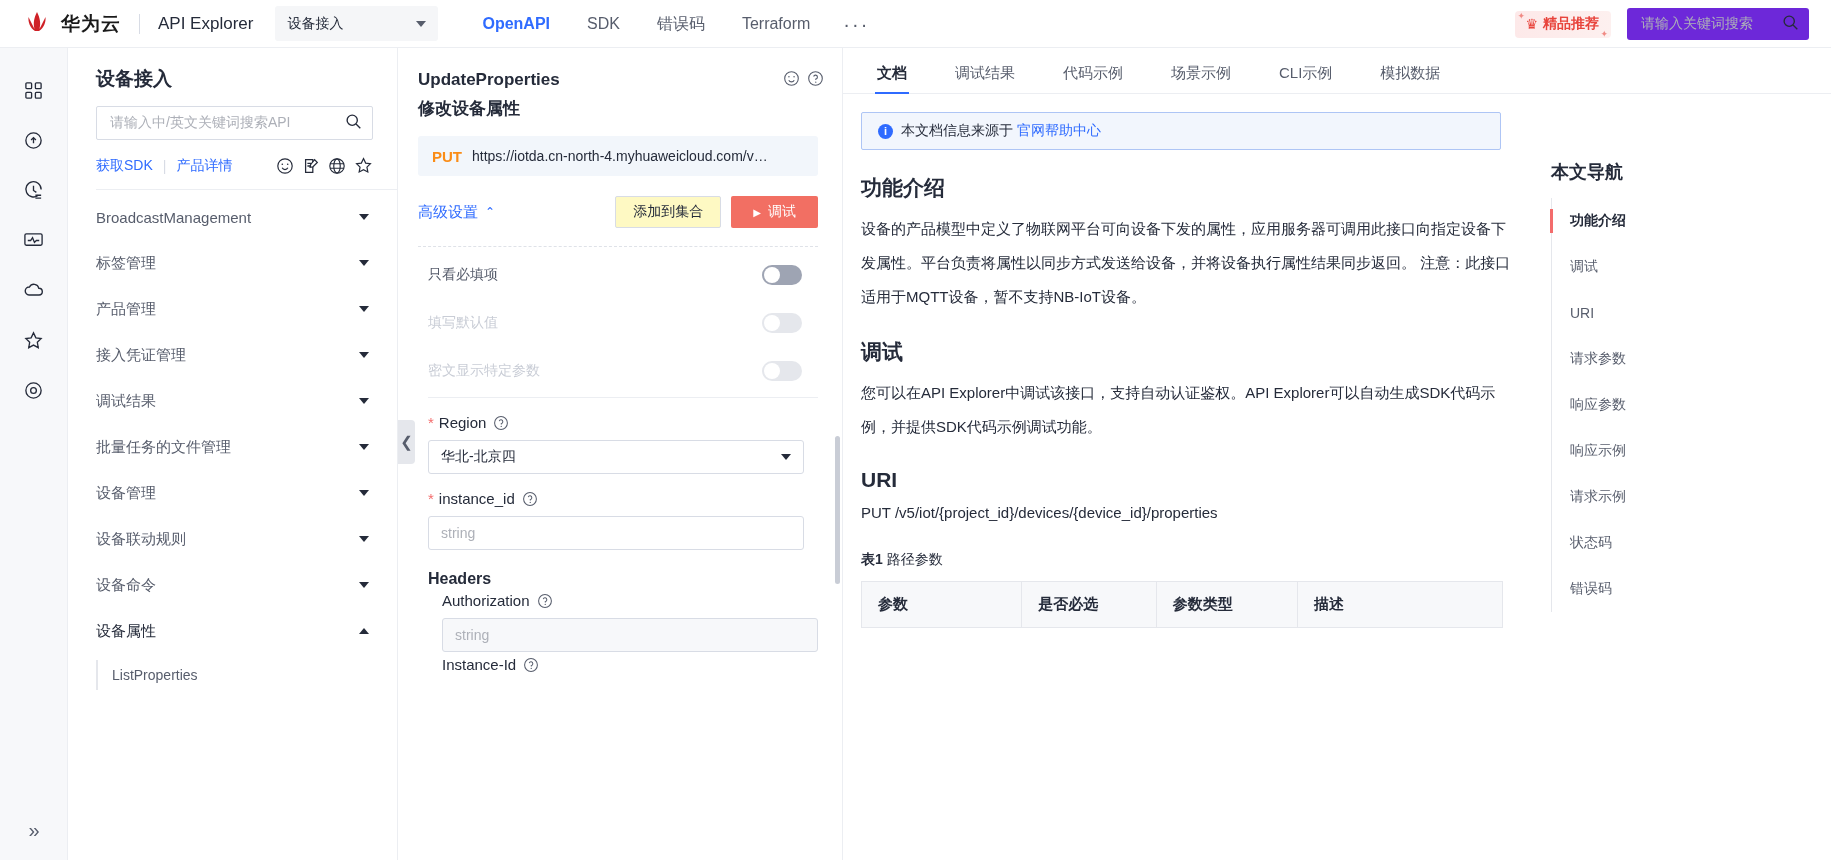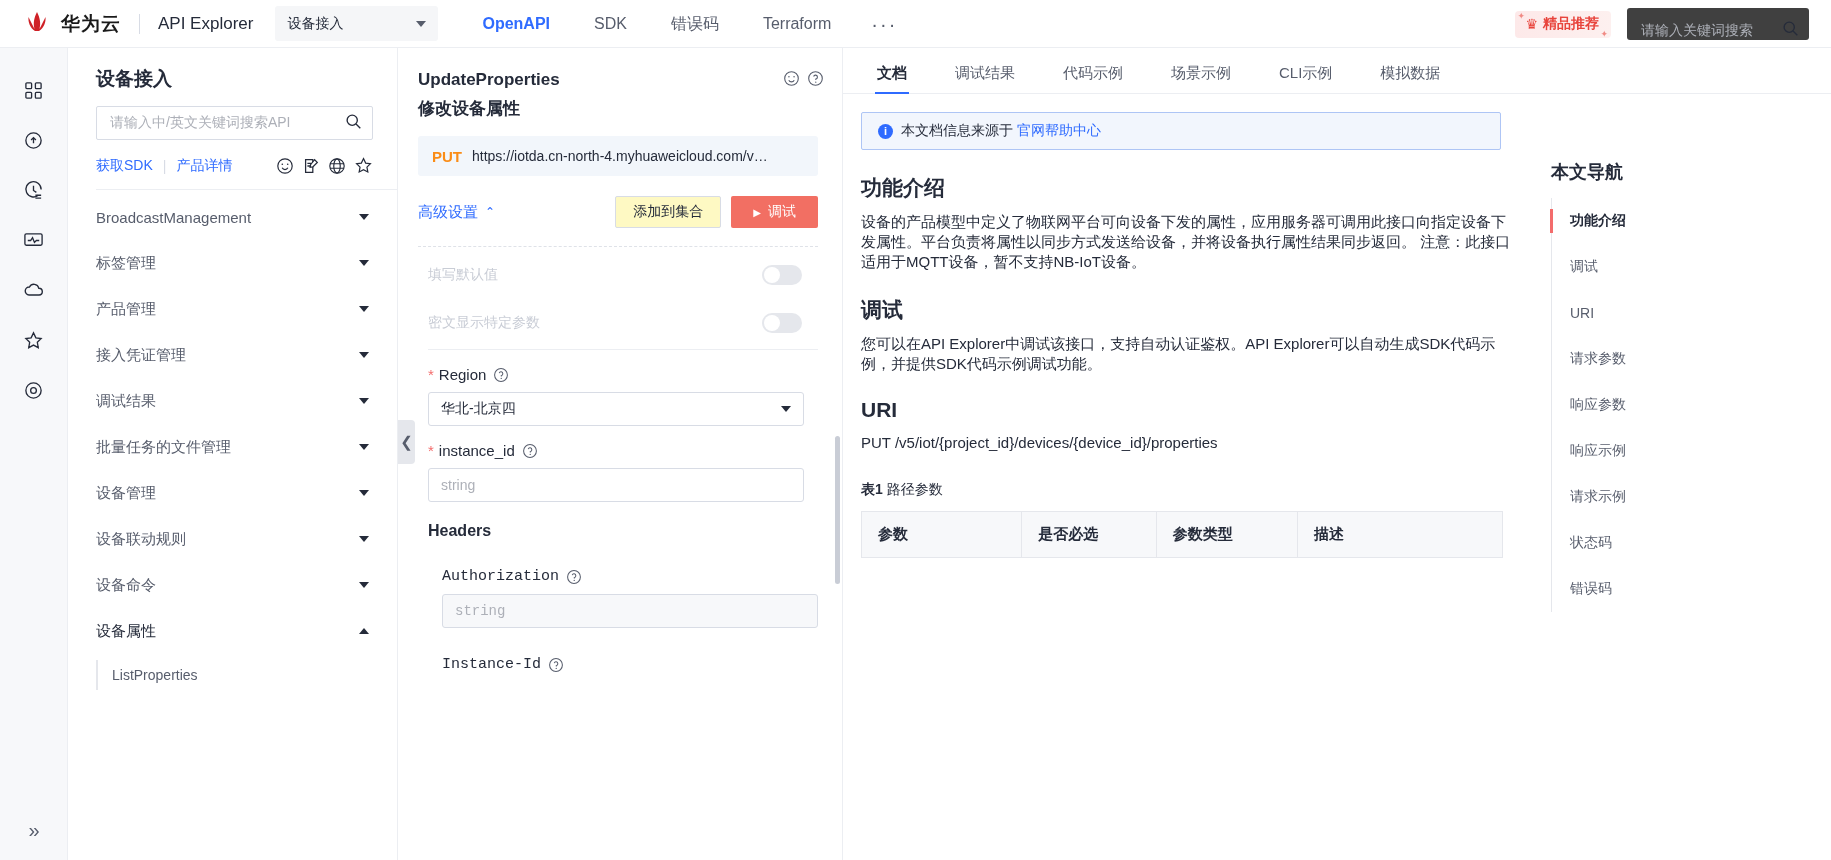--- a/index.html
+++ b/index.html
@@ -33,21 +33,21 @@
     margin-left: 22px; width: 163px; height: 35px; background: #f5f6f8;
     border-radius: 3px; display: flex; align-items: center;
     padding: 0 12px; font-size: 14px; color: #252b3a; cursor: pointer;
     position: relative;
   }
   .svc-select .caret {
     position: absolute; right: 12px; width: 0; height: 0;
     border-left: 5px solid transparent; border-right: 5px solid transparent;
     border-top: 6px solid #575d6c;
   }
-  .navtabs { display: flex; align-items: center; margin-left: 26px; gap: 8px; }
+  .navtabs { display: flex; align-items: center; margin-left: 26px; gap: 1px; }
   .navtab {
     font-size: 16px; color: #575d6c; padding: 0 18px; cursor: pointer;
     line-height: 48px;
   }
   .navtab.active { color: #2f6bff; font-weight: bold; }
   .navtab.dots { font-size: 20px; color: #575d6c; letter-spacing: 2px; padding: 0 14px;}
   .top-right {
     position: absolute; right: 22px; top: 0; height: 48px;
     display: flex; align-items: center; gap: 16px;
   }
@@ -55,22 +55,22 @@
     background: linear-gradient(90deg, #fde9e9, #fdf0ef);
     border-radius: 4px; height: 27px; display: flex; align-items: center;
     padding: 0 12px 0 10px; color: #e8443c; font-size: 14px; font-weight: bold;
     position: relative; cursor: pointer;
   }
   .promo .crown { margin-right: 5px; font-size: 14px; }
   .promo .sp { position: absolute; font-size: 9px; color: #f08a84; }
   .promo .sp1 { left: 2px; top: 0px; }
   .promo .sp2 { right: 3px; bottom: -1px; }
   .searchbox {
-    width: 182px; height: 32px; background: #404040; border-radius: 3px;
-    display: flex; align-items: flex-end; padding: 0 10px 0 14px;
+    width: 182px; height: 32px; background: #6d28d9; border-radius: 3px;
+    display: flex; align-items: center; padding: 0 10px 0 14px;
     justify-content: space-between; cursor: text;
   }
   .searchbox .ph { color: #adb0b8; font-size: 14px; }
 
   
   .body-wrap { display: flex; height: 812px; }
 
   
   .rail {
     width: 68px; background: #f7f8fa; border-right: 1px solid #eceef2;
@@ -198,21 +198,21 @@
   .select-input .caret {
     position: absolute; right: 12px; width: 0; height: 0;
     border-left: 5px solid transparent; border-right: 5px solid transparent;
     border-top: 6px solid #252b3a;
   }
   .text-input .ph { color: #adb0b8; }
   .text-input.gray { background: #f7f8fa; }
   .sect-head {
     font-size: 16px; font-weight: bold; color: #252b3a; padding-left: 10px; margin-top: 20px;
   }
-  .subfield { padding-left: 24px; margin-top: 28px; font-family: Liberation Mono, monospace; }
+  .subfield { padding-left: 24px; margin-top: 4px; }
   .subfield .field-label { font-size: 15px; }
   .mid-scroll {
     position: absolute; right: 2px; top: 388px; width: 5px; height: 148px;
     background: #c9cdd6; border-radius: 3px;
   }
   .collapse-handle {
     position: absolute; left: 0; top: 372px; width: 17px; height: 44px;
     background: #e5e7ec; border-radius: 0 4px 4px 0;
     display: flex; align-items: center; justify-content: center;
     color: #575d6c; font-size: 15px; cursor: pointer; z-index: 5;
@@ -240,21 +240,21 @@
     padding: 0 16px; font-size: 14px; color: #252b3a;
   }
   .notice .ibadge {
     width: 15px; height: 15px; border-radius: 50%; background: #2f6bff; color: #fff;
     font-size: 11px; font-weight: bold; display: flex; align-items: center;
     justify-content: center; margin-right: 8px; flex: none;
   }
   .notice a { color: #2f6bff; text-decoration: none; margin-left: 4px; cursor: pointer;}
   .doc-col { margin-right: 318px; }
   .doc-h2 { font-size: 21px; font-weight: bold; color: #252b3a; margin-top: 24px; }
-  .doc-p { font-size: 15px; color: #252b3a; line-height: 20px; margin-top: 10px; }
+  .doc-p { font-size: 15px; color: #252b3a; line-height: 34px; margin-top: 10px; }
   .doc-mono { font-size: 15px; color: #252b3a; margin-top: 12px; }
   .tbl-cap { font-size: 14px; color: #252b3a; margin-top: 30px; }
   .tbl-cap b { font-weight: bold; }
   .tbl {
     margin-top: 12px; border: 1px solid #e5e7ec; border-collapse: collapse;
     width: 642px; table-layout: fixed;
   }
   .tbl th {
     background: #f7f8fa; text-align: left; font-size: 15px; font-weight: bold;
     color: #252b3a; padding: 13px 16px; border-right: 1px solid #e5e7ec;
@@ -505,20 +505,24 @@
         <div class="adv-btns">
           <button class="btn-outline">添加到集合</button>
           <button class="btn-primary">
             <span class="play">▶</span>
             <span>调试</span>
           </button>
         </div>
       </div>
       <div class="dashed"></div>
 
+      <div class="toggle-row">
+        <span class="lbl">只看必填项</span>
+        <span class="sw"></span>
+      </div>
       <div class="toggle-row disabled">
         <span class="lbl">填写默认值</span>
         <span class="sw off"></span>
       </div>
       <div class="toggle-row disabled">
         <span class="lbl">密文显示特定参数</span>
         <span class="sw off"></span>
       </div>
       <div class="solid-sep"></div>
 

